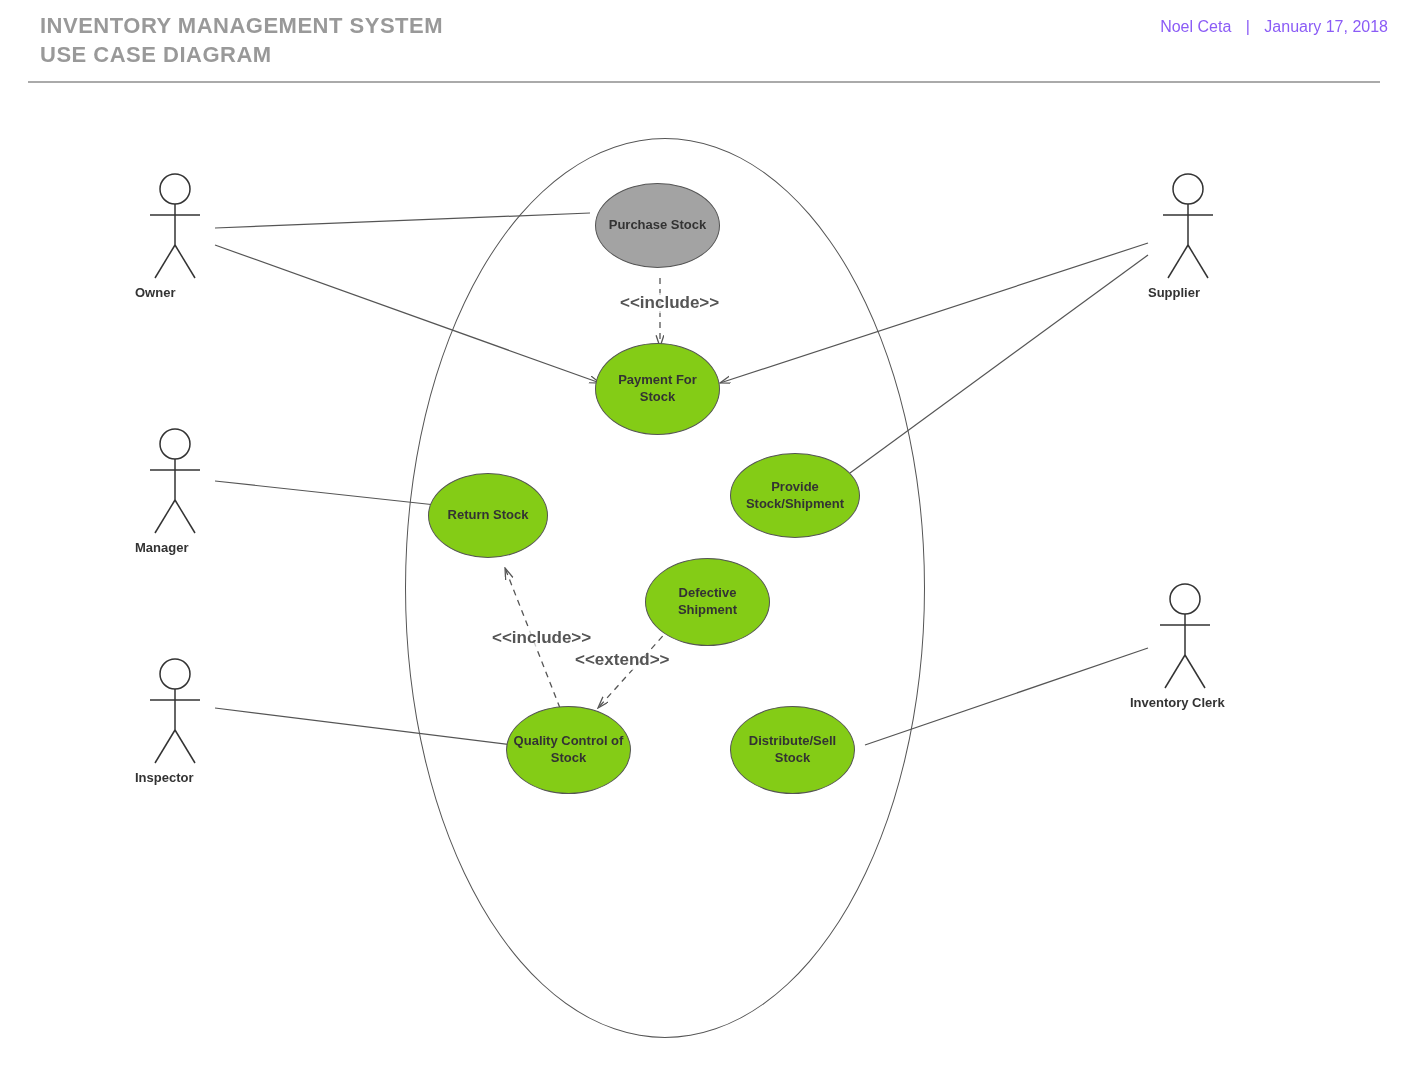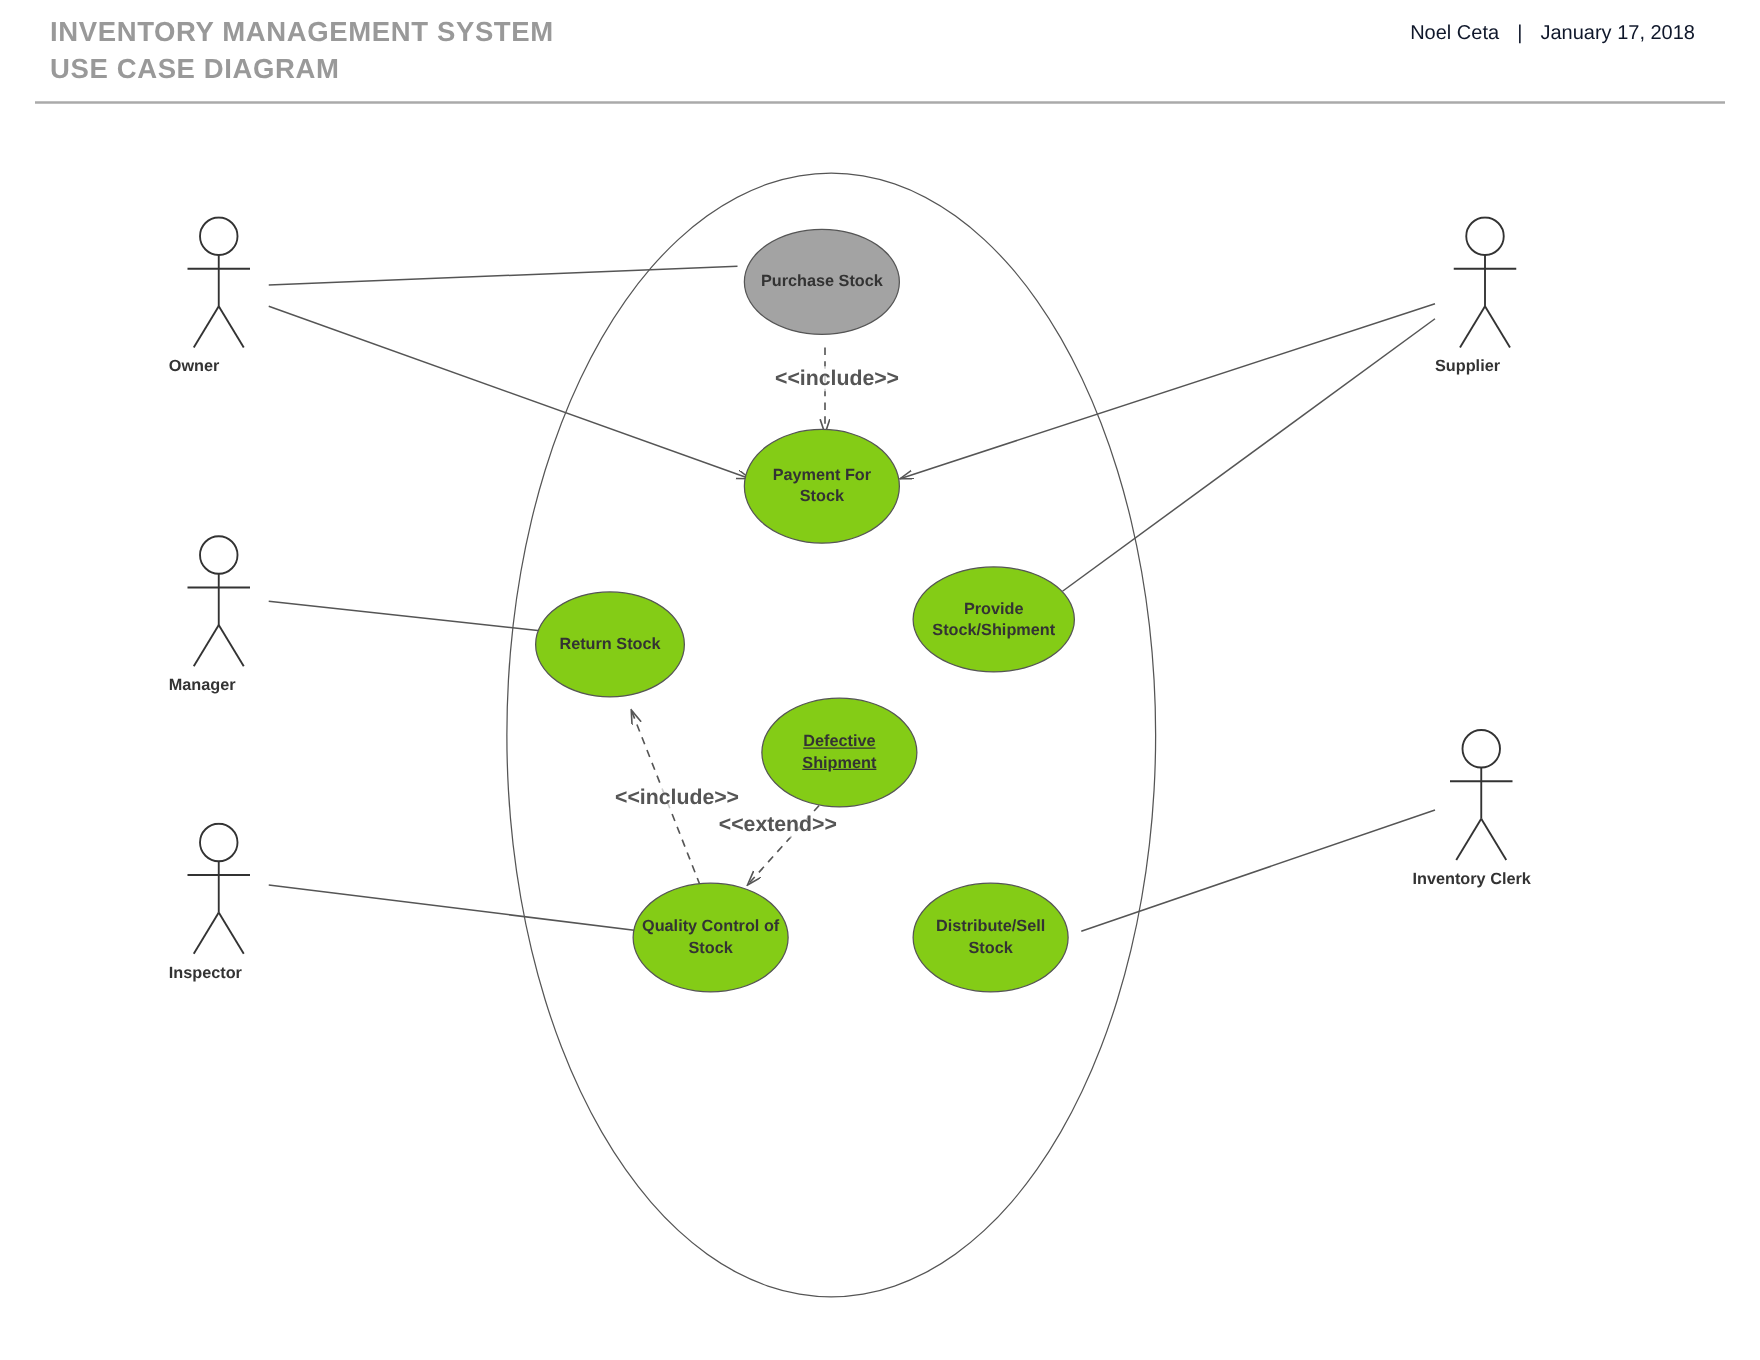--- a/index.html
+++ b/index.html
@@ -4,34 +4,34 @@
   <style>
     * { box-sizing: border-box; margin: 0; padding: 0; }
     body {
       font-family: Arial, Helvetica, sans-serif;
       background: #ffffff;
       width: 1408px;
       height: 1088px;
       position: relative;
     }
     .header {
-      padding: 12px 52px 12px 40px;
+      padding: 12px 20px 12px 40px;
       display: flex;
       justify-content: space-between;
       align-items: flex-start;
     }
     .title-block h1 {
       color: #999;
       font-size: 22px;
       font-weight: bold;
       letter-spacing: 0.5px;
       line-height: 1.3;
     }
     .meta {
-      color: #0f172a;
+      color: #8b5cf6;
       font-size: 16px;
       margin-top: 6px;
     }
     .meta .sep { margin: 0 10px; }
     .hr {
       border-top: 2px solid #aaa;
       margin: 0 28px 0 28px;
     }
     .canvas {
       position: relative;
@@ -199,21 +199,21 @@
   </div>
 
   <div class="usecase" style="left:428px; top:390px; width:120px; height:85px;">
     <span>Return Stock</span>
   </div>
 
   <div class="usecase" style="left:730px; top:370px; width:130px; height:85px;justify-content:center;">
     <span>Provide Stock/Shipment</span>
   </div>
 
-  <div class="usecase" style="left:609px; top:475px; width:125px; height:88px;text-decoration:underline;">
+  <div class="usecase" style="left:645px; top:475px; width:125px; height:88px;">
     <span>Defective Shipment</span>
   </div>
 
   <div class="usecase" style="left:506px; top:623px; width:125px; height:88px;">
     <span>Quality Control of Stock</span>
   </div>
 
   <div class="usecase" style="left:730px; top:623px; width:125px; height:88px;">
     <span>Distribute/Sell Stock</span>
   </div>

